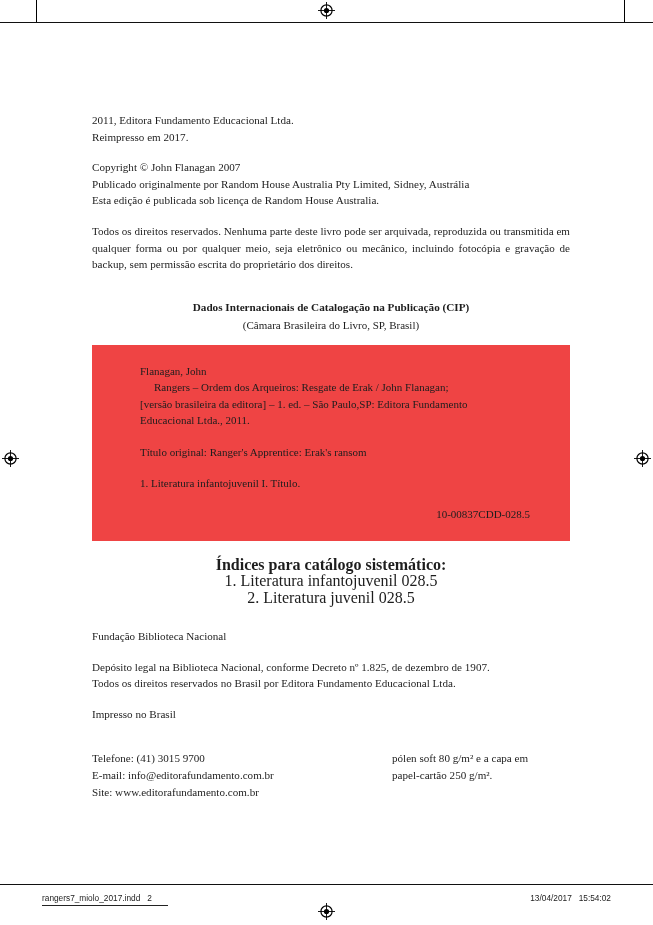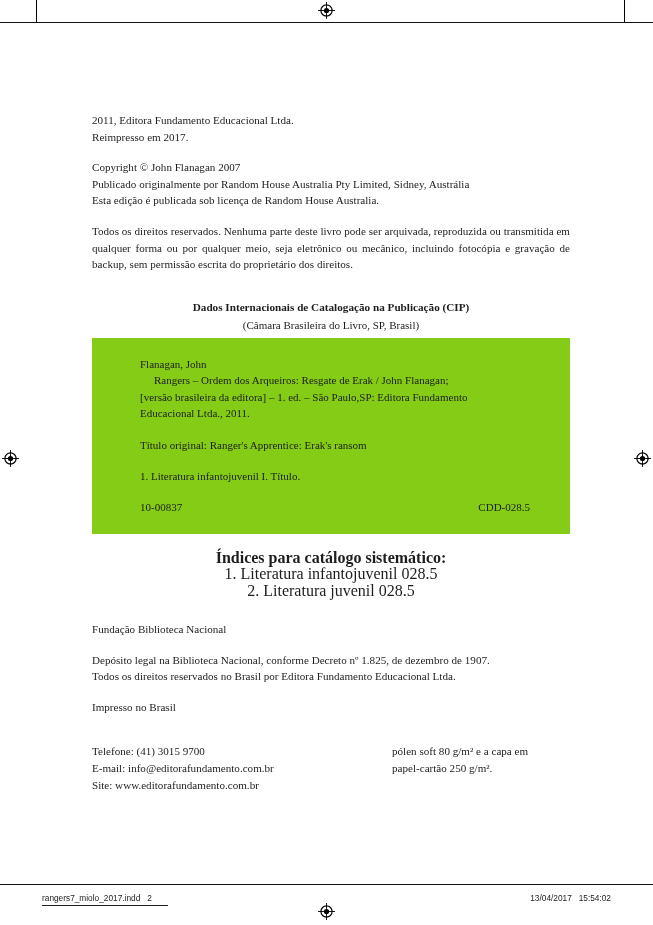--- a/index.html
+++ b/index.html
@@ -63,41 +63,41 @@
   
   .cip-heading {
     text-align: center;
     font-weight: bold;
     font-size: 11.2px;
     margin: 26px 0 2px 0;
   }
   .cip-subheading {
     text-align: center;
     font-size: 11px;
-    margin-bottom: 4px;
+    margin-bottom: 11px;
   }
   .cip-box {
-    background: #84cc16;
+    background: #ef4444;
     padding: 18px 0 18px 0;
     margin: 0 0 0 0;
     width: 478px;
     box-sizing: border-box;
   }
   .cip-inner {
     padding-left: 48px;
     padding-right: 40px;
     font-size: 11px;
     line-height: 16.4px;
   }
   .cip-p { margin: 0 0 15px 0; }
   .cip-p:last-child { margin-bottom: 0; }
   .cip-indent { padding-left: 14px; display: block; }
   .cip-row {
     display: flex;
-    justify-content: space-between;
+    justify-content: flex-end;
   }
 
   
   .indices {
     margin-top: 16px;
     text-align: center;
     font-size: 16px;
     line-height: 16.4px;
   }
   .indices .title { font-weight: bold; }

